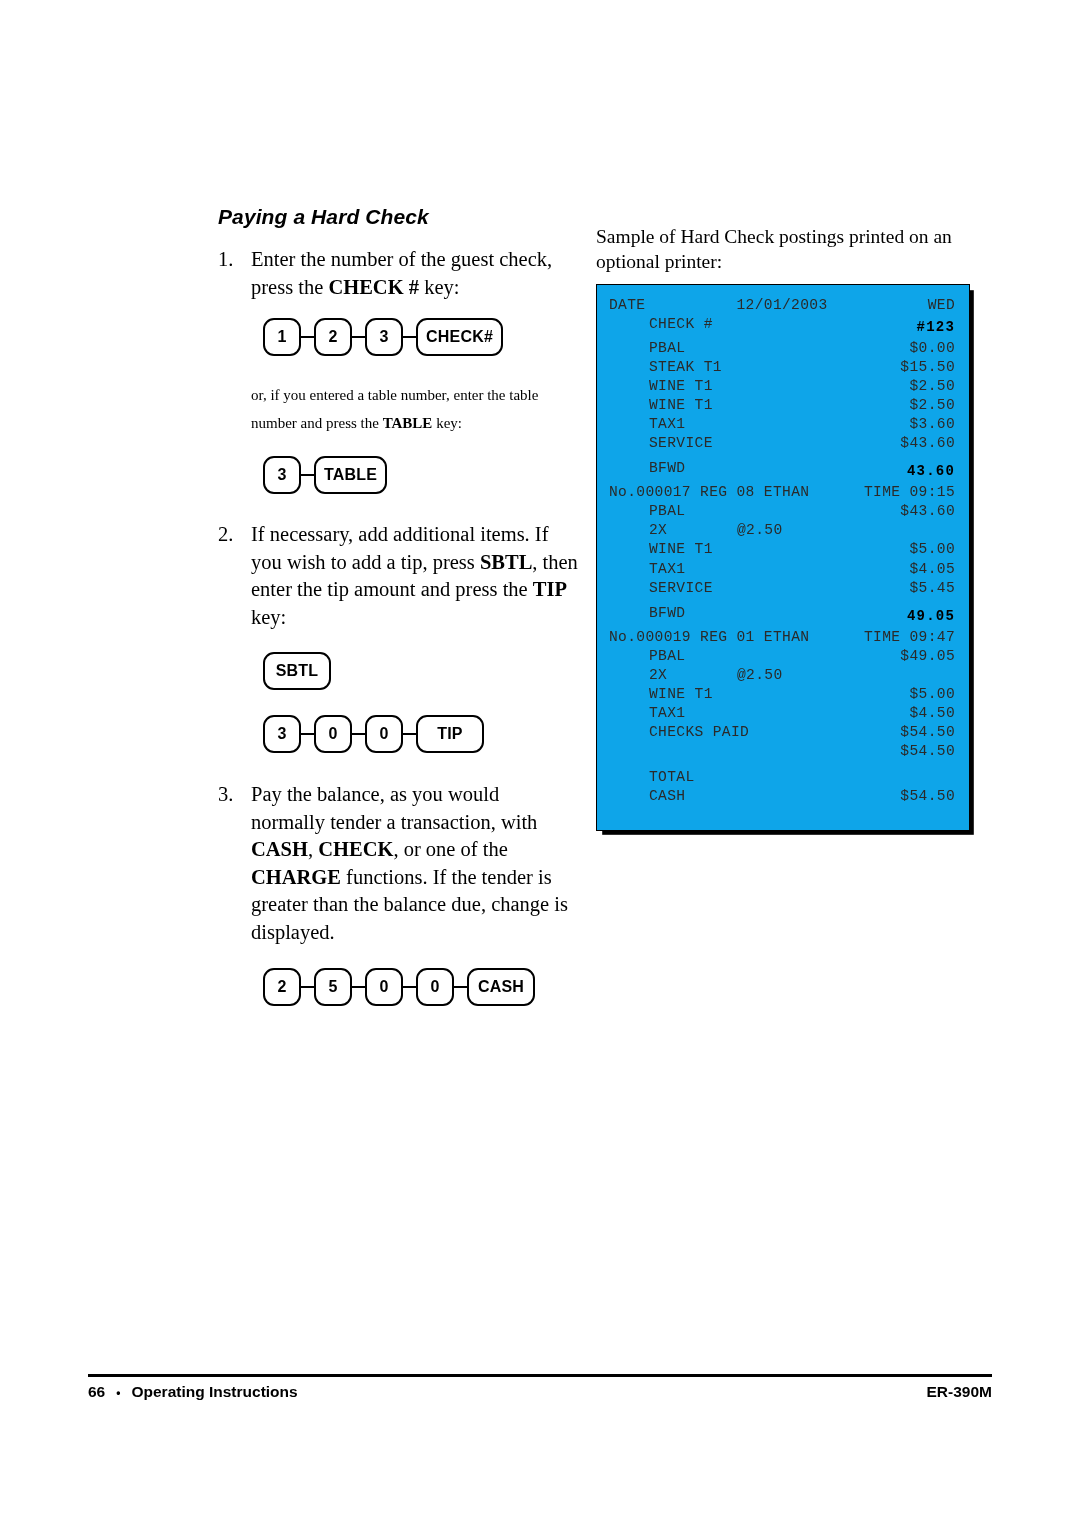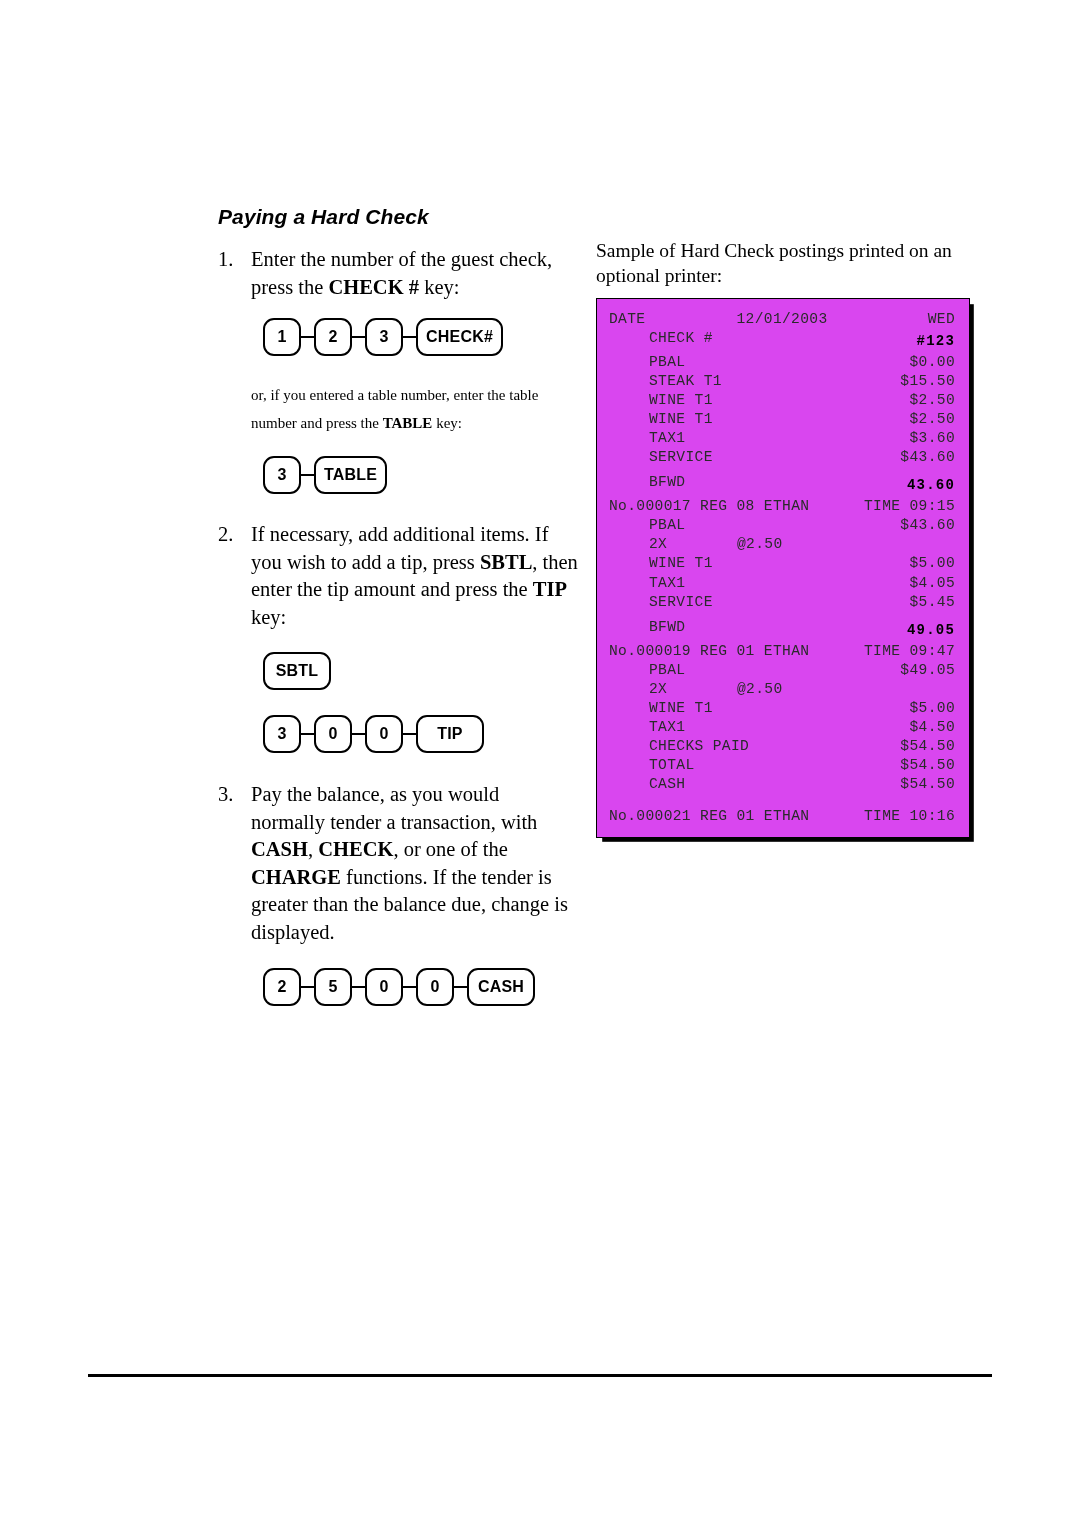--- a/index.html
+++ b/index.html
@@ -98,34 +98,34 @@
     width: 13px;
     height: 2.6px;
     background: #000;
     flex: 0 0 13px;
   }
 
   
   .right-col {
     position: absolute;
     left: 596px;
-    top: 238px;
+    top: 224px;
     width: 376px;
   }
 
   .sample-caption {
     font-size: 19.5px;
     line-height: 25px;
     margin-bottom: 10px;
   }
 
   .receipt {
     position: relative;
     border: 1.6px solid #000;
-    background: #d946ef;
+    background: #0ea5e9;
     width: 374px;
     padding: 11px 14px 11px 12px;
     box-shadow: 5px 5px 0 -1.2px #000;
   }
 
   .rgap { height: 6px; }
   .rgap-lg { height: 13px; }
 
   
   .rrow {
@@ -308,23 +308,30 @@
           <div class="rrow"><div style="padding-left: 40px;">TAX1</div><div class="r">$4.05</div></div>
           <div class="rrow"><div style="padding-left: 40px;">SERVICE</div><div class="r">$5.45</div></div>
           <div class="rgap"></div>
           <div class="rrow bold-amt"><div style="padding-left: 40px;">BFWD</div><div class="r">49.05</div></div>
           <div class="rrow"><div>No.000019 REG 01 ETHAN</div><div class="r">TIME 09:47</div></div>
           <div class="rrow"><div style="padding-left: 40px;">PBAL</div><div class="r">$49.05</div></div>
           <div class="qtyrow"><div></div><div>2X</div><div>@2.50</div></div>
           <div class="rrow"><div style="padding-left: 40px;">WINE T1</div><div class="r">$5.00</div></div>
           <div class="rrow"><div style="padding-left: 40px;">TAX1</div><div class="r">$4.50</div></div>
           <div class="rrow"><div style="padding-left: 40px;">CHECKS PAID</div><div class="r">$54.50</div></div>
-          <div class="rrow"><div style="padding-left: 40px;">TOTAL</div><div class="r">$54.50</div></div>
+          <div class="rrow"><div style="padding-left: 40px; margin-top: 26px;">TOTAL</div><div class="r">$54.50</div></div>
           <div class="rrow"><div style="padding-left: 40px;">CASH</div><div class="r">$54.50</div></div>
           <div class="rgap-lg"></div>
-          <div class="rrow"><div>No.000021 REG 01 ETHAN</div><div class="r">TIME 10:16</div></div>
         </div>
     </div>
   </div>
 
   <div class="footer-rule"></div>
+  <div class="footer">
+    <div class="footer-left">
+      <span class="footer-page">66</span>
+      <span class="footer-dot">•</span>
+      <span>Operating Instructions</span>
+    </div>
+    <div>ER-390M</div>
+  </div>
 
 </div>
 
 </body></html>

